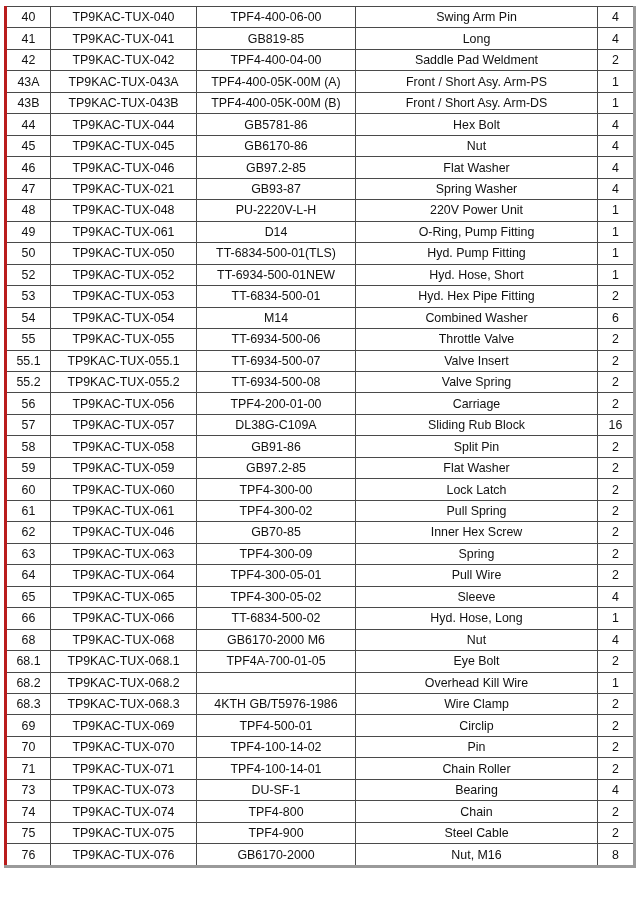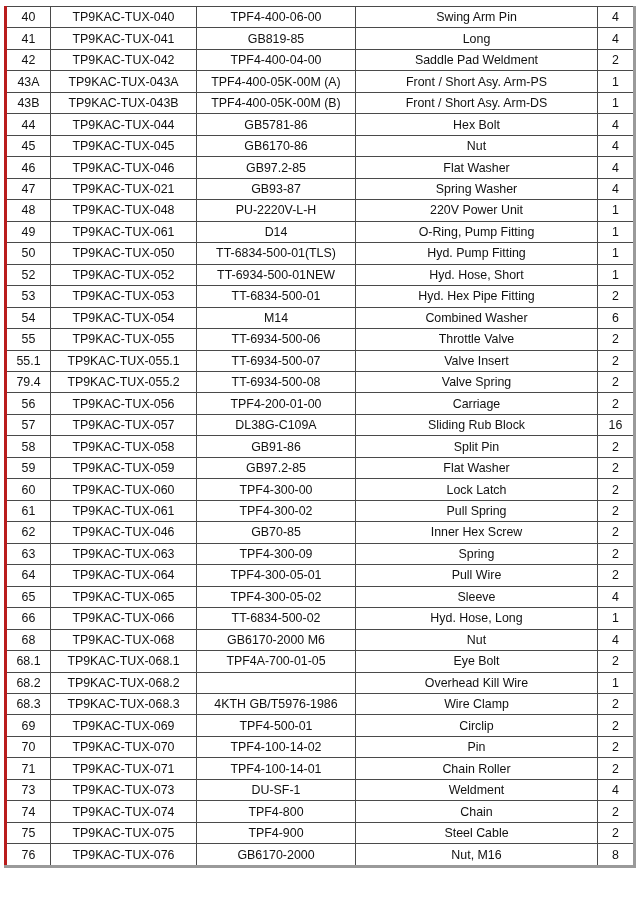--- a/index.html
+++ b/index.html
@@ -157,21 +157,21 @@
         <td class="qty">2</td>
       </tr>
       <tr>
         <td>55.1</td>
         <td>TP9KAC-TUX-055.1</td>
         <td>TT-6934-500-07</td>
         <td>Valve Insert</td>
         <td class="qty">2</td>
       </tr>
       <tr>
-        <td>79.4</td>
+        <td>55.2</td>
         <td>TP9KAC-TUX-055.2</td>
         <td>TT-6934-500-08</td>
         <td>Valve Spring</td>
         <td class="qty">2</td>
       </tr>
       <tr>
         <td>56</td>
         <td>TP9KAC-TUX-056</td>
         <td>TPF4-200-01-00</td>
         <td>Carriage</td>
@@ -293,21 +293,21 @@
         <td>71</td>
         <td>TP9KAC-TUX-071</td>
         <td>TPF4-100-14-01</td>
         <td>Chain Roller</td>
         <td class="qty">2</td>
       </tr>
       <tr>
         <td>73</td>
         <td>TP9KAC-TUX-073</td>
         <td>DU-SF-1</td>
-        <td>Weldment</td>
+        <td>Bearing</td>
         <td class="qty">4</td>
       </tr>
       <tr>
         <td>74</td>
         <td>TP9KAC-TUX-074</td>
         <td>TPF4-800</td>
         <td>Chain</td>
         <td class="qty">2</td>
       </tr>
       <tr>

